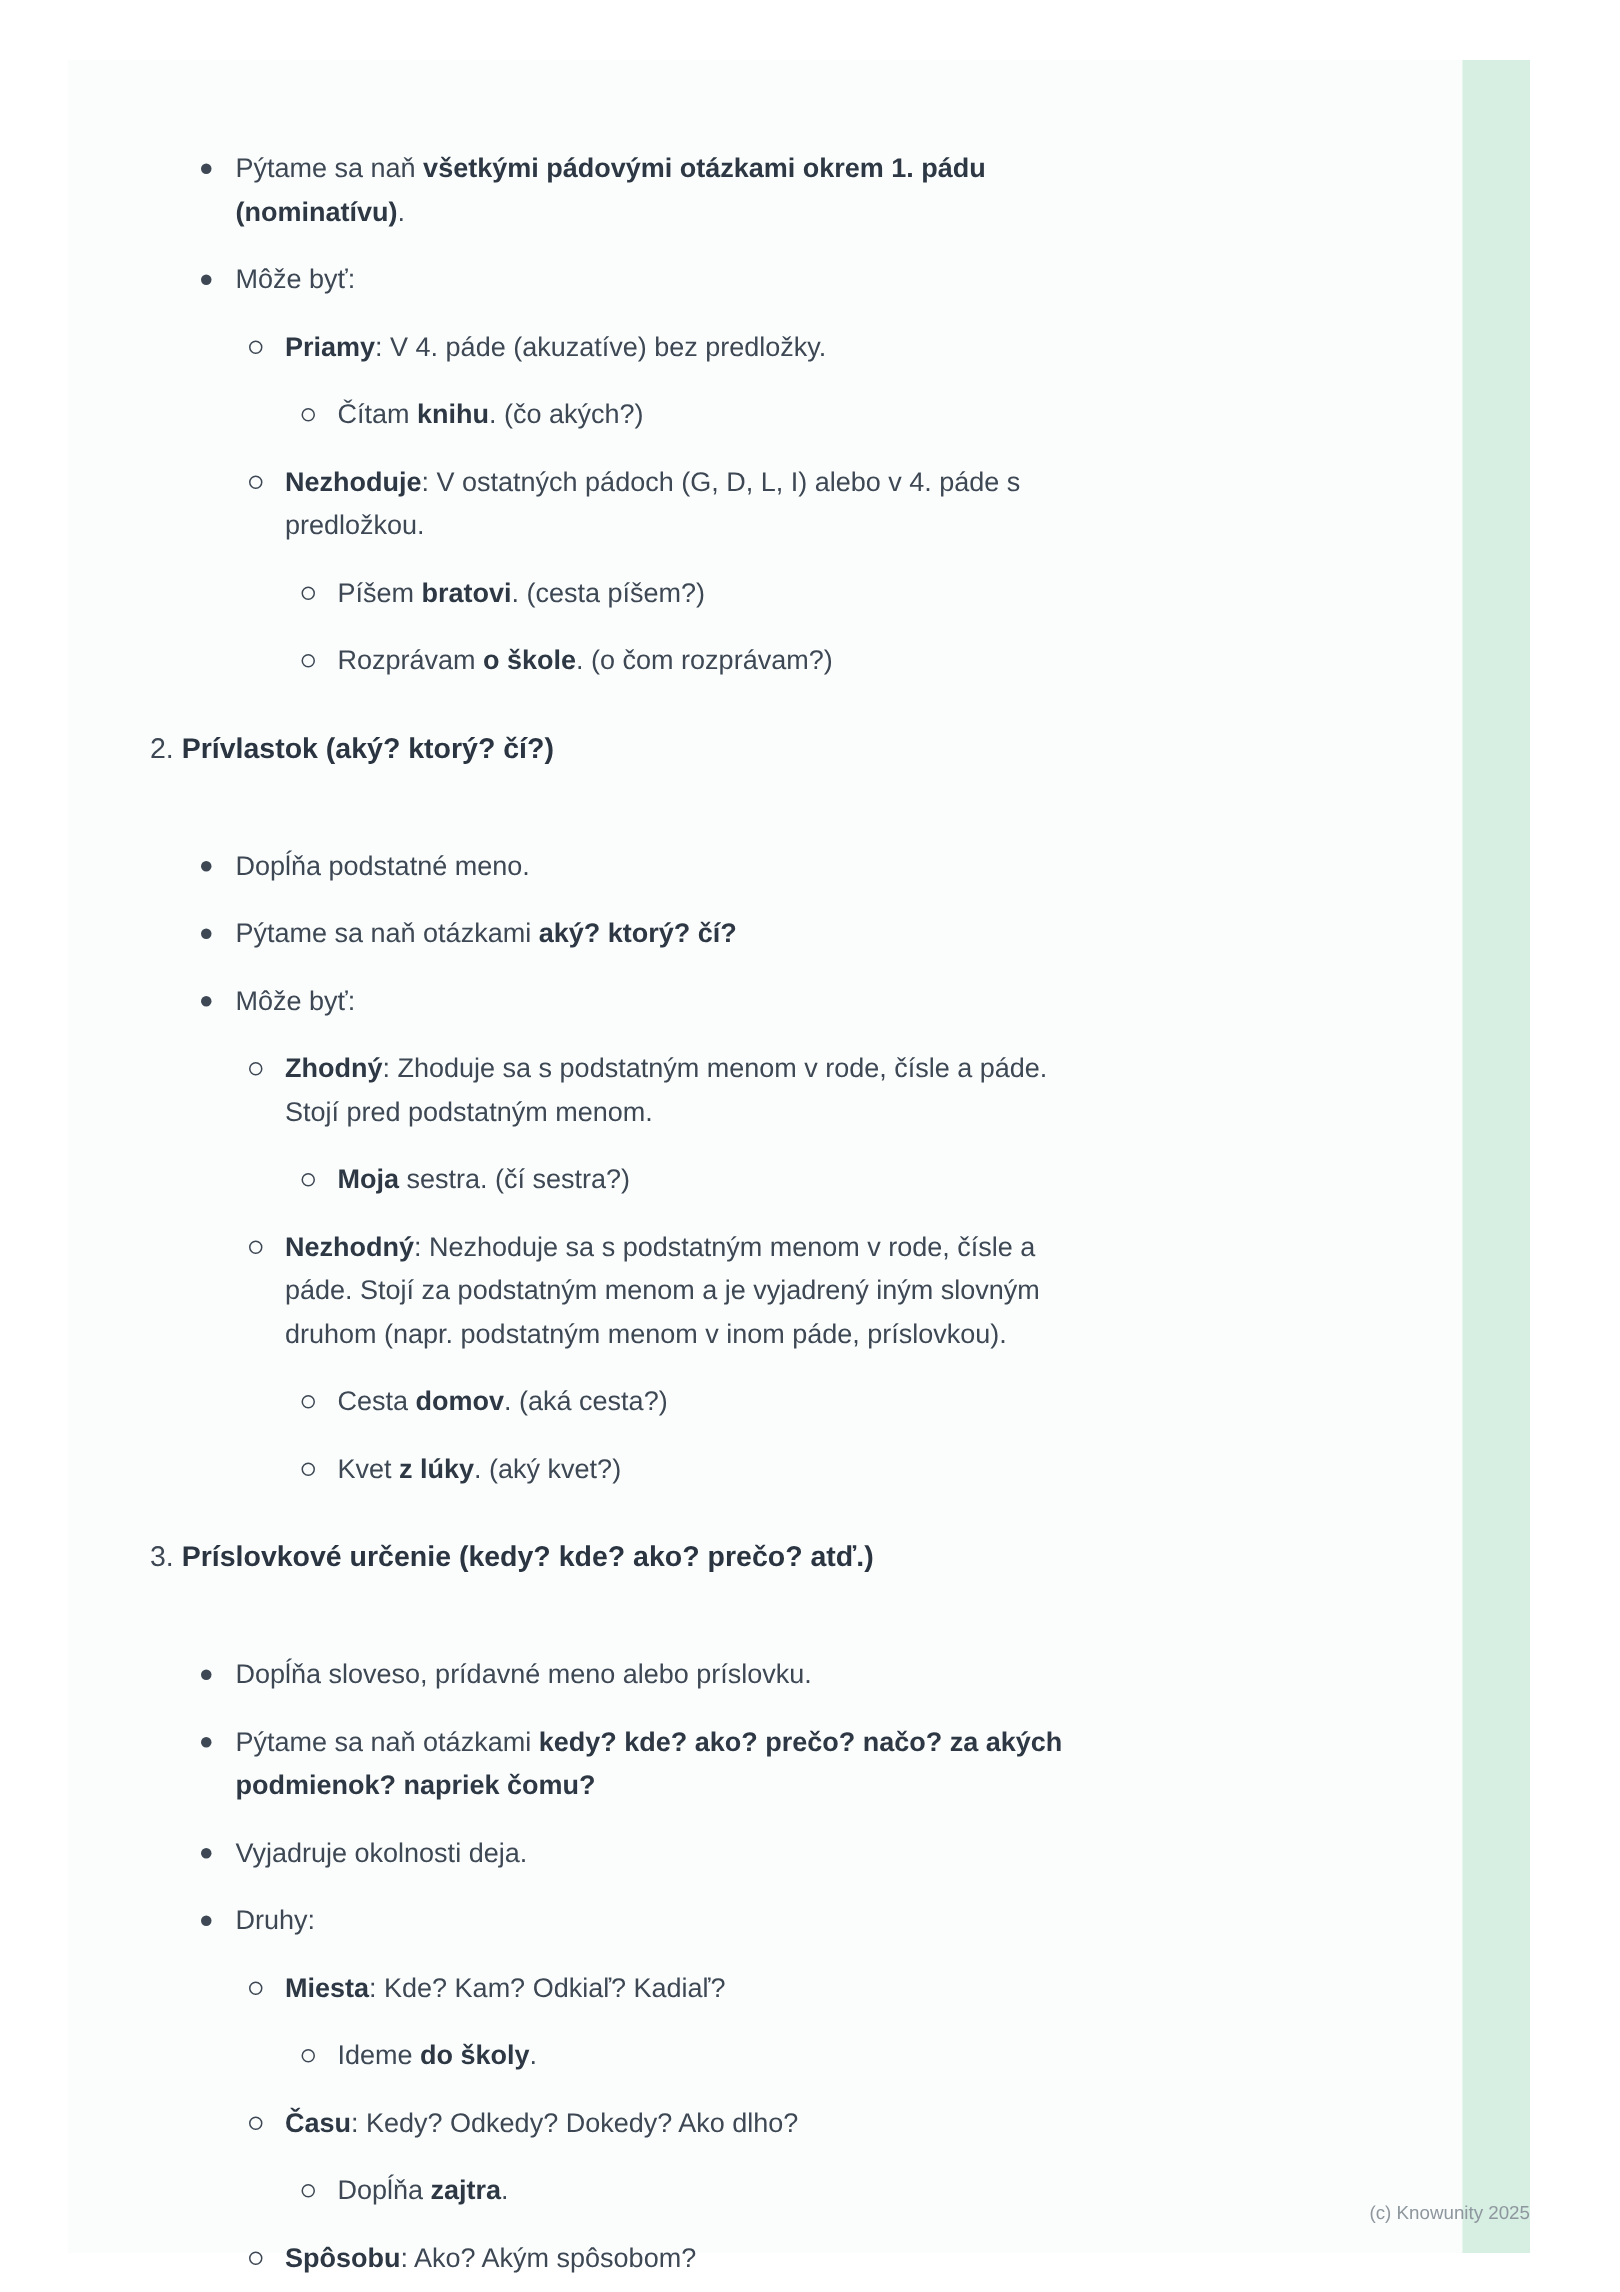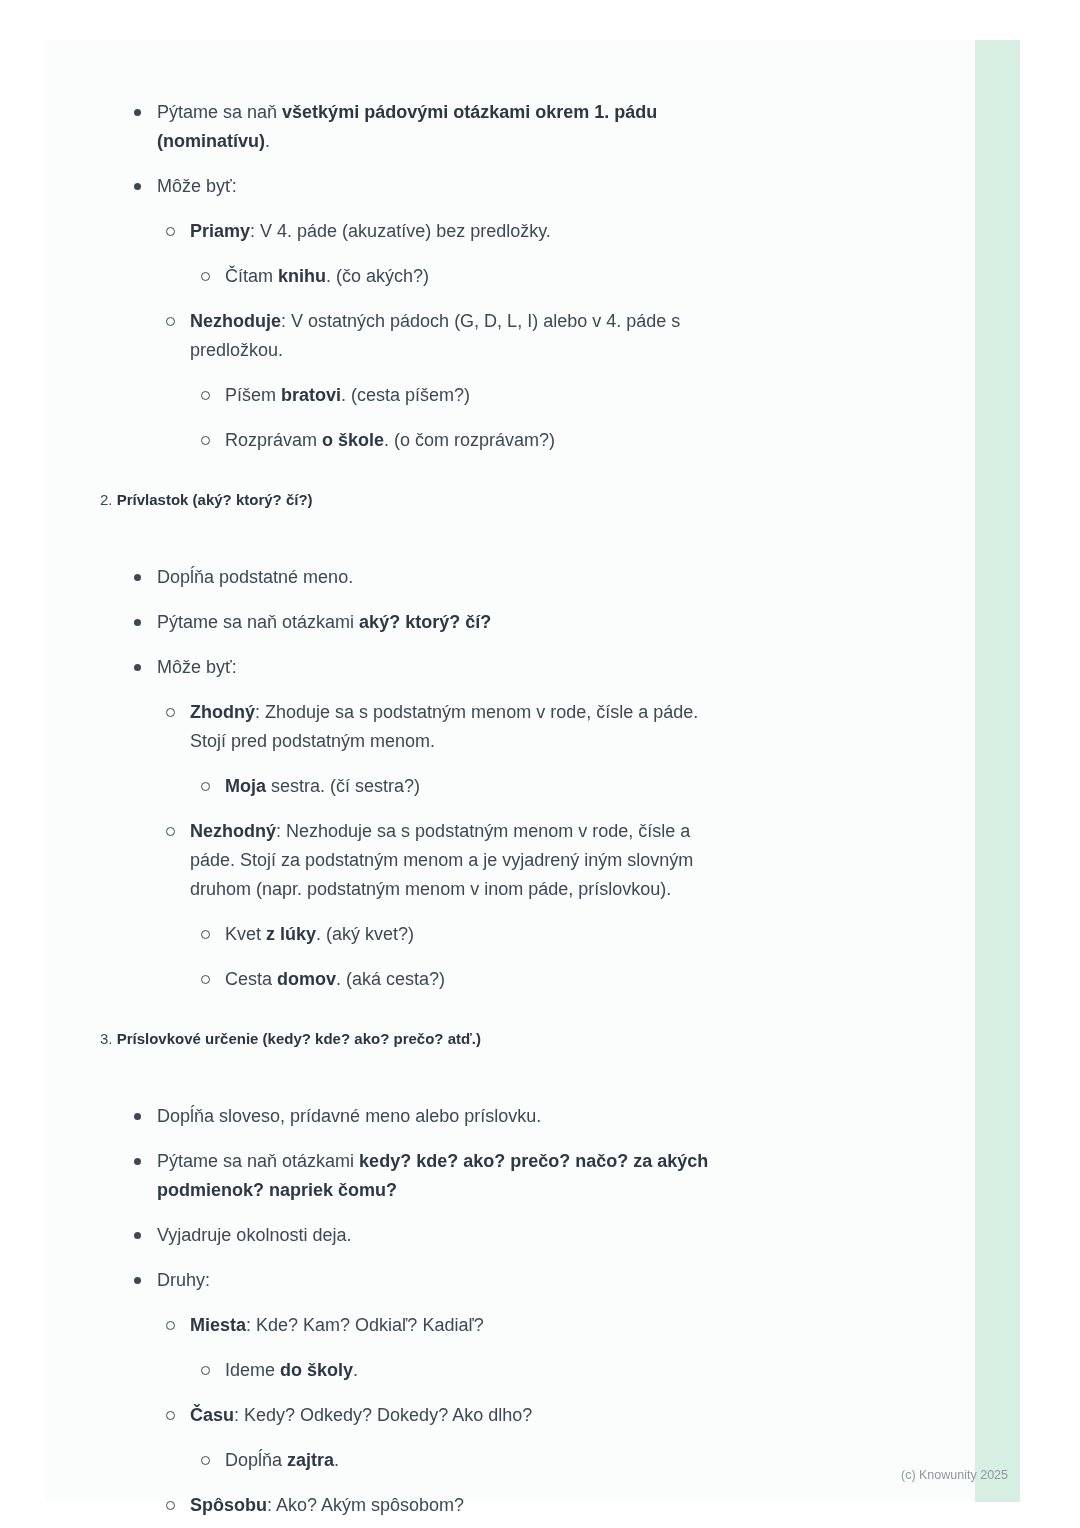--- a/index.html
+++ b/index.html
@@ -40,21 +40,21 @@
     width: 640px;
     color: #3d4854;
     font-size: 18px;
     line-height: 29px;
   }
   .content .bold {
     font-weight: 700;
     color: #2d3844;
   }
   .heading {
-    font-size: 15px;
+    font-size: 19px;
     line-height: 30px;
     margin: 30px 0 28px 0;
   }
   .heading .bold { font-weight: 700; color: #2b3542; }
   ul {
     margin: 0;
     padding: 0;
     list-style: none;
   }
   ul.lvl1 { padding-left: 57px; margin-top: 48px; }
@@ -80,21 +80,21 @@
     left: -24px;
     top: 10px;
     width: 7px;
     height: 7px;
     border-radius: 50%;
     border: 1.6px solid #3d4854;
     background: transparent;
   }
   .watermark {
     position: absolute;
-    right: 72px;
+    right: 60px;
     top: 1468px;
     font-size: 12.5px;
     color: #8e979e;
     z-index: 3;
   }
 </style>
 </head>
 <body>
 
 <div class="page">
@@ -146,24 +146,24 @@
               <ul class="lvl3 circle">
                 <li>
                   <div class="li-text"><span class="seg bold">Moja</span><span class="seg"> sestra. (čí sestra?)</span></div>
                 </li>
               </ul>
             </li>
             <li>
               <div class="li-text"><span class="seg bold">Nezhodný</span><span class="seg">: Nezhoduje sa s podstatným menom v rode, čísle a páde. Stojí za podstatným menom a je vyjadrený iným slovným druhom (napr. podstatným menom v inom páde, príslovkou).</span></div>
               <ul class="lvl3 circle">
                 <li>
+                  <div class="li-text"><span class="seg">Cesta </span><span class="seg bold">domov</span><span class="seg">. (aká cesta?)</span></div>
+                </li>
+                <li>
                   <div class="li-text"><span class="seg">Kvet </span><span class="seg bold">z lúky</span><span class="seg">. (aký kvet?)</span></div>
-                </li>
-                <li>
-                  <div class="li-text"><span class="seg">Cesta </span><span class="seg bold">domov</span><span class="seg">. (aká cesta?)</span></div>
                 </li>
               </ul>
             </li>
           </ul>
         </li>
       </ul>
       <div class="heading"><span class="seg">3. </span><span class="seg bold">Príslovkové určenie (kedy? kde? ako? prečo? atď.)</span></div>
       <ul class="lvl1 disc">
         <li>
           <div class="li-text"><span class="seg">Dopĺňa sloveso, prídavné meno alebo príslovku.</span></div>

